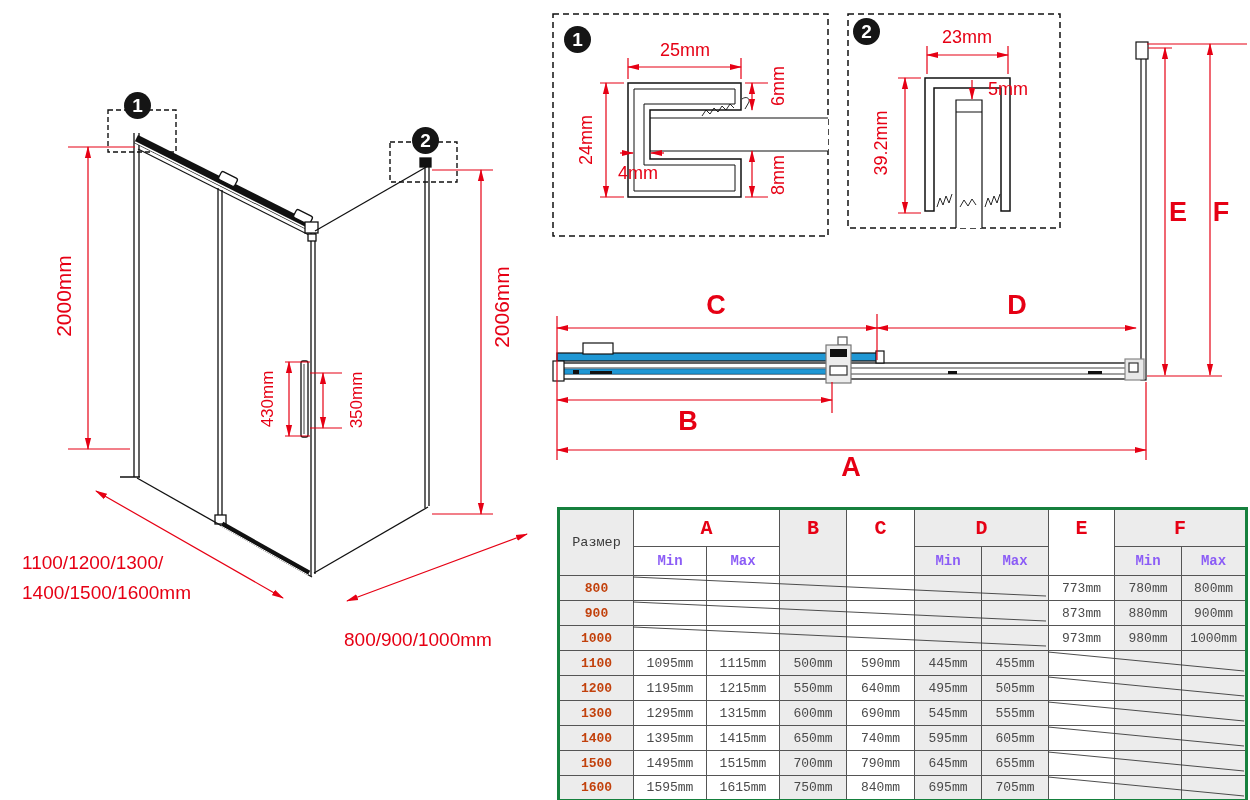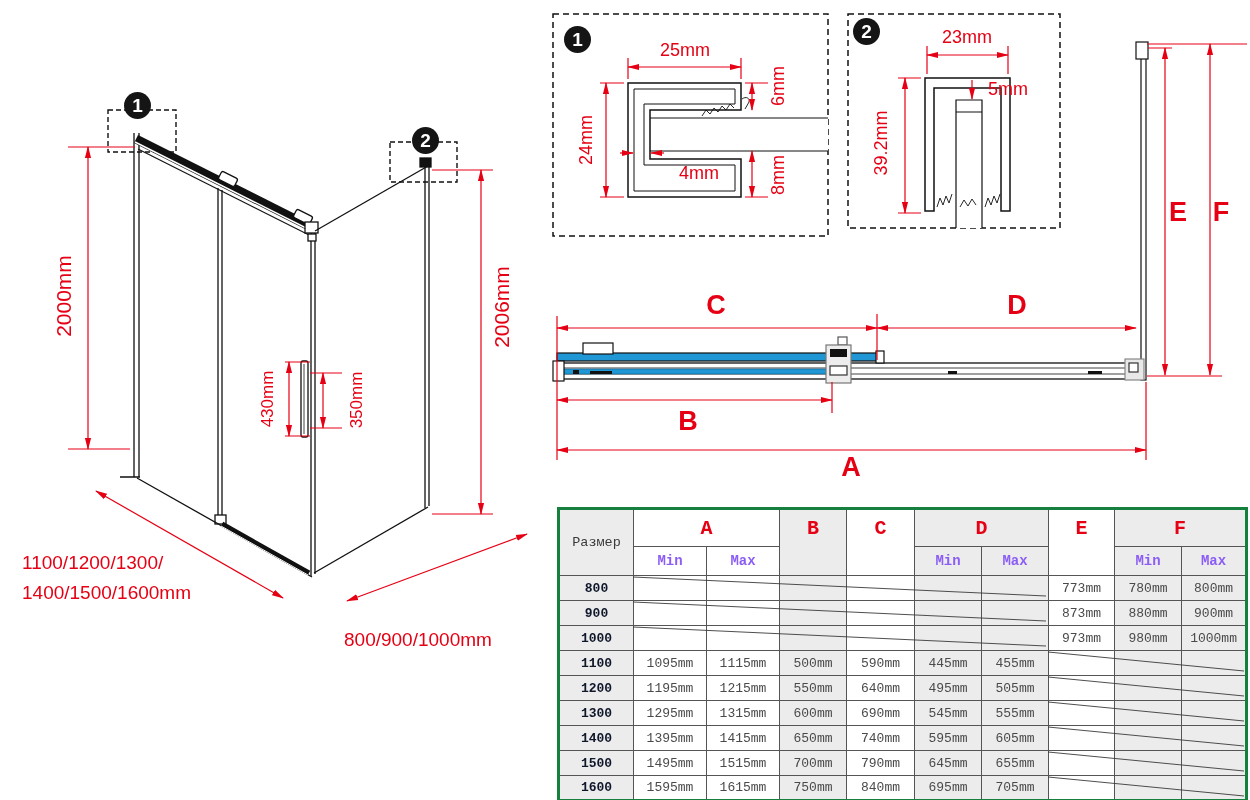--- a/index.html
+++ b/index.html
@@ -22,21 +22,21 @@
   table.spec{border-collapse:collapse;table-layout:fixed;width:688px;border:3px solid #15803d;font-family:Liberation Mono, monospace;}
   table.spec th,table.spec td{border:1px solid #555;padding:0;text-align:center;overflow:hidden;}
   table.spec .g{background:#ececec;}
   tr.h1{height:38px;}
   tr.h2{height:29px;}
   tbody tr{height:25px;}
   th.razmer{font-size:13.5px;font-weight:400;color:#3a3a3a;vertical-align:middle;}
   th.letter{color:#e60014;font-size:20px;font-weight:bold;vertical-align:middle;}
   th.letter.vtop{vertical-align:top;padding-top:7px;}
   th.minmax{font-size:14px;font-weight:bold;color:#8b5cf6;}
-  tbody th.size{font-size:13px;font-weight:bold;color:#0f172a;margin-left:12px;}
+  tbody th.size{font-size:13px;font-weight:bold;color:#c2410c;margin-left:12px;}
   tbody td{font-size:13px;color:#4a4a4a;}
   svg.na{position:absolute;left:557px;top:507px;pointer-events:none;z-index:2;}
   svg.na line{stroke:#3a3a3a;stroke-width:0.9;}
 </style>
 </head>
 <body>
 
 <div class="canvas">
 
 <svg class="art" width="1250" height="800" viewBox="0 0 1250 800">
@@ -185,21 +185,21 @@
 <span class="lab v iso-dim" style="left:63px;top:296px;">2000mm</span>
 <span class="lab v iso-dim" style="left:501px;top:307px;">2006mm</span>
 <span class="lab v small-dim" style="left:267px;top:399px;">430mm</span>
 <span class="lab v small-dim" style="left:356px;top:400px;">350mm</span>
 <span class="lab wlab" style="left:22px;top:553px;">1100/1200/1300/</span>
 <span class="lab wlab" style="left:22px;top:583px;">1400/1500/1600mm</span>
 <span class="lab wlab" style="left:344px;top:586px;margin-top:44px;">800/900/1000mm</span>
 
 <span class="lab c dim" style="left:685px;top:50px;">25mm</span>
 <span class="lab v dim" style="left:586px;top:140px;">24mm</span>
-<span class="lab c dim" style="left:699px;top:173px;">4mm</span>
+<span class="lab c dim" style="left:638px;top:173px;">4mm</span>
 <span class="lab v dim" style="left:778px;top:86px;">6mm</span>
 <span class="lab v dim" style="left:778px;top:175px;">8mm</span>
 
 <span class="lab c dim" style="left:967px;top:37px;">23mm</span>
 <span class="lab c dim" style="left:1008px;top:89px;">5mm</span>
 <span class="lab v dim" style="left:881px;top:143px;">39.2mm</span>
 
 <span class="lab c pl" style="left:716px;top:305px;">C</span>
 <span class="lab c pl" style="left:1017px;top:305px;">D</span>
 <span class="lab c pl" style="left:688px;top:421px;">B</span>

